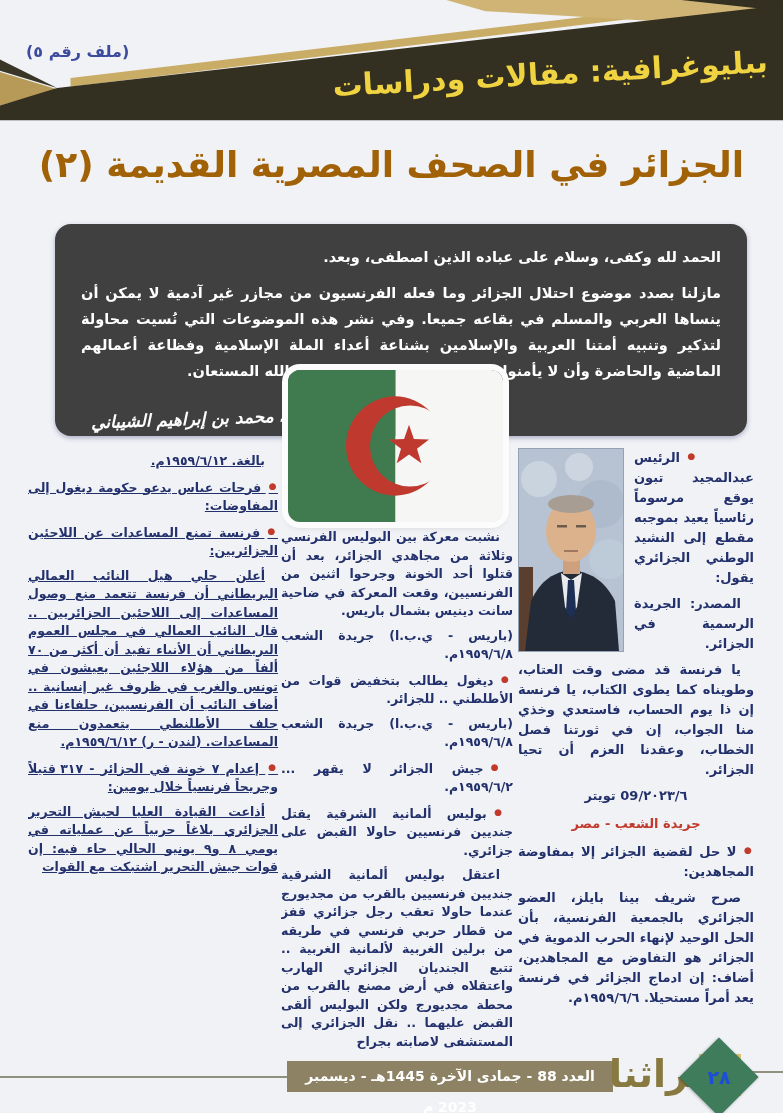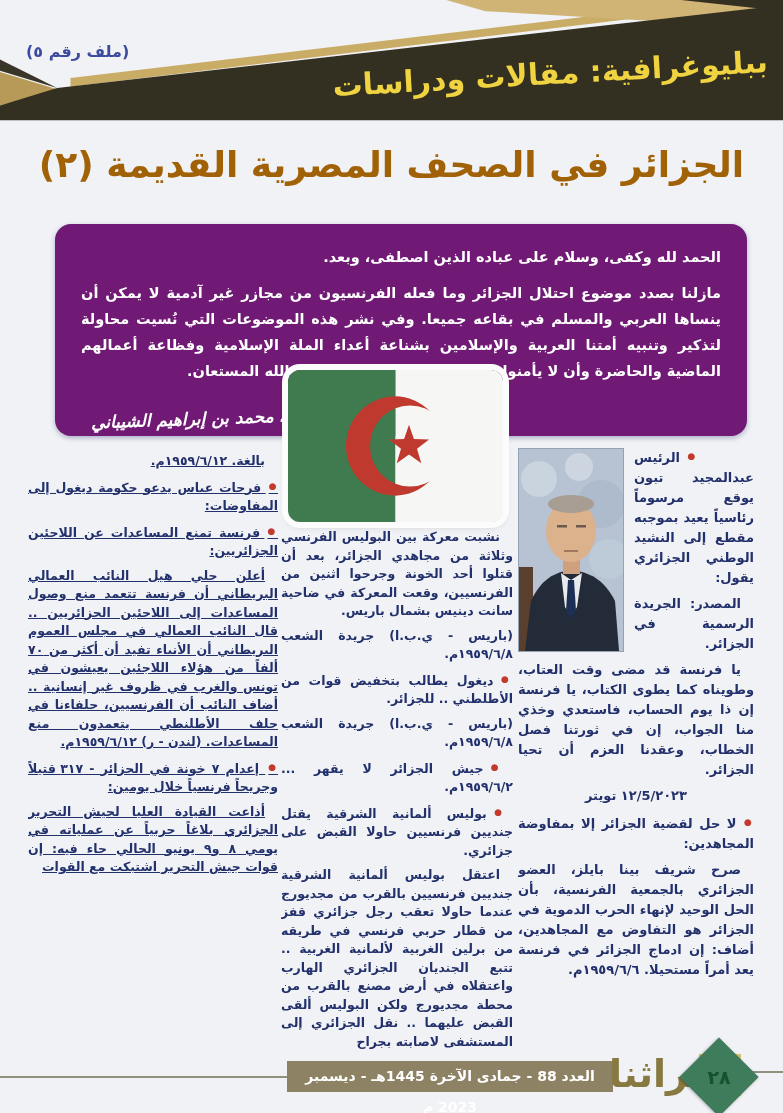--- a/index.html
+++ b/index.html
@@ -14,21 +14,21 @@
   .gold-stripe{background:#c9ac66;clip-path:polygon(9% 63%,86% 5%,86% 11%,9% 70%);}
   .gold-corner{background:#cfb476;clip-path:polygon(57% 0,100% 0,100% 23%,62% 9%);}
   .dark-corner{background:#332f21;clip-path:polygon(87% 0,100% 0,100% 9%);}
   .banner-text{position:absolute;right:16px;top:44px;transform:rotate(-3.2deg);transform-origin:right top;
         color:#f0d341;font-size:30px;font-weight:bold;direction:rtl;white-space:nowrap;}
   .file-badge{position:absolute;left:26px;top:26px;color:#3c4b9e;font-weight:bold;font-size:16px;direction:rtl;margin-top:16px;}
   
   .page-title{position:absolute;top:144px;left:0;width:100%;text-align:center;
         font-size:36px;font-weight:bold;color:#a16207;direction:rtl;letter-spacing:0;}
   
-  .intro-box{position:absolute;left:55px;top:224px;width:692px;height:212px;background:#701a75;
+  .intro-box{position:absolute;left:55px;top:224px;width:692px;height:212px;background:#404040;
         border-radius:16px;color:#ffffff;direction:rtl;padding:20px 26px;box-sizing:border-box;
         font-weight:bold;font-size:14.5px;line-height:26px;text-align:justify;
         box-shadow:0 2px 5px rgba(40,50,110,.35);}
   .intro-line1{margin:0 0 10px 0;}
   .intro-body{margin:0;}
   .signature{position:absolute;left:36px;bottom:4px;font-size:17px;font-style:italic;
         font-weight:bold;transform:rotate(-2deg);white-space:nowrap;}
   
   .flag{position:absolute;left:288px;top:370px;width:215px;height:152px;border-radius:12px;
         overflow:hidden;box-shadow:0 0 0 6px #fcfcfd,0 3px 8px rgba(0,0,0,.25);}
@@ -55,21 +55,21 @@
   .footer-line-left{position:absolute;left:0;top:1076px;width:289px;height:2px;background:#90907f;}
   .footer-line-right{position:absolute;left:749px;top:1071px;width:34px;height:2px;background:#90907f;}
   .issue-badge{position:absolute;left:287px;top:1061px;width:326px;height:31px;background:#8d8263;
         color:#ffffff;font-weight:bold;font-size:14px;line-height:31px;text-align:center;direction:rtl;}
   .magazine-logo{position:absolute;left:610px;top:1046px;width:94px;text-align:center;
         font-size:38px;font-weight:bold;color:#87793f;direction:rtl;line-height:56px;}
   .tan-square{position:absolute;left:699px;top:1054px;width:42px;height:42px;background:#d9c06c;}
   .diamond{position:absolute;left:691px;top:1049px;width:56px;height:56px;background:#3e7c5b;
         transform:rotate(45deg);box-shadow:0 1px 3px rgba(0,0,0,.3);}
   .page-number{position:absolute;left:691px;top:1049px;width:56px;height:56px;line-height:56px;
-        text-align:center;color:#14532d;font-weight:bold;font-size:19px;}
+        text-align:center;color:#1d4ed8;font-weight:bold;font-size:19px;}
 </style>
 </head>
 <body>
 
 <div class="page">
 
   <div class="header">
     <div class="h-layer gold-left"></div>
     <div class="h-layer dark-sliver-left"></div>
     <div class="h-layer gold-stripe"></div>
@@ -119,21 +119,22 @@
         <ellipse cx="52" cy="82" rx="25" ry="31" fill="#dcb28d"></ellipse>
         <ellipse cx="52" cy="55" rx="23" ry="9" fill="#a79d92"></ellipse>
         <rect x="38" y="76" width="10" height="2.5" fill="#6b5b4d"></rect>
         <rect x="57" y="76" width="10" height="2.5" fill="#6b5b4d"></rect>
         <rect x="45" y="101" width="14" height="2" fill="#a07860"></rect>
       </svg>
     </div>
   <p class="blk bullet"><span class="dot">●</span> الرئيس عبدالمجيد تبون يوقع مرسوماً رئاسياً يعيد بموجبه مقطع إلى النشيد الوطني الجزائري يقول:</p>
       <p class="blk para">المصدر: الجريدة الرسمية في الجزائر.</p>
       <p class="blk para clear">يا فرنسة قد مضى وقت العتاب، وطويناه كما يطوى الكتاب، يا فرنسة إن ذا يوم الحساب، فاستعدي وخذي منا الجواب، إن في ثورتنا فصل الخطاب، وعقدنا العزم أن تحيا الجزائر.</p>
-      <p class="blk center-line">٢٠٢٣/5/١٢ تويتر</p>
+      <p class="blk center-line">٢٠٢٣/٦/09 تويتر</p>
+      <p class="blk heading-red">جريدة الشعب - مصر</p>
       <p class="blk bullet"><span class="dot">●</span> لا حل لقضية الجزائر إلا بمفاوضة المجاهدين:</p>
       <p class="blk para">صرح شريف بينا بايلز، العضو الجزائري بالجمعية الفرنسية، بأن الحل الوحيد لإنهاء الحرب الدموية في الجزائر هو التفاوض مع المجاهدين، أضاف: إن ادماج الجزائر في فرنسة يعد أمراً مستحيلا. ١٩٥٩/٦/٦م.</p>
     </div>
 
   <div class="col col-middle">
       <p class="blk para">نشبت معركة بين البوليس الفرنسي وثلاثة من مجاهدي الجزائر، بعد أن قتلوا أحد الخونة وجرحوا اثنين من الفرنسيين، وقعت المعركة في ضاحية سانت دينيس بشمال باريس.</p>
       <p class="blk source">(باريس - ي.ب.ا) جريدة الشعب ١٩٥٩/٦/٨م.</p>
       <p class="blk bullet"><span class="dot">●</span> ديغول يطالب بتخفيض قوات من الأطلطني .. للجزائر.</p>
       <p class="blk source">(باريس - ي.ب.ا) جريدة الشعب ١٩٥٩/٦/٨م.</p>
       <p class="blk bullet"><span class="dot">●</span> جيش الجزائر لا يقهر ... ١٩٥٩/٦/٢م.</p>

